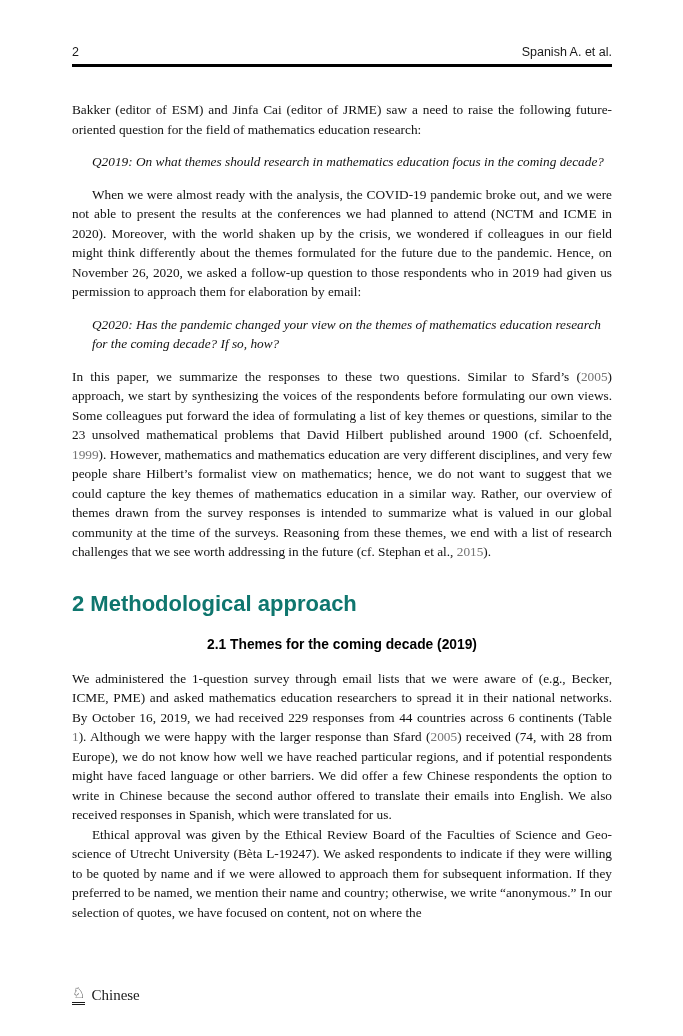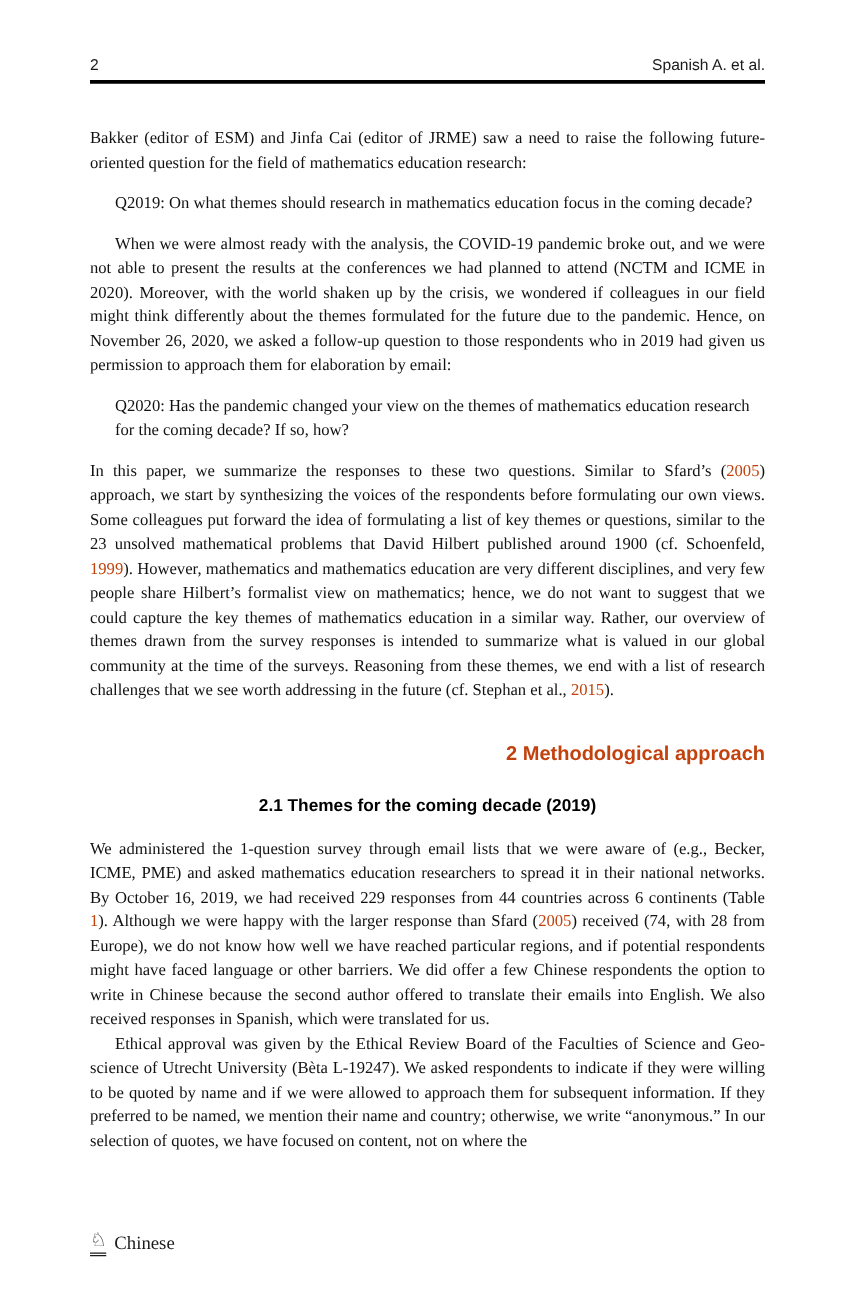--- a/index.html
+++ b/index.html
@@ -31,44 +31,44 @@
   .article-body { margin-top: 33px; }
   .article-body p.paragraph {
     margin: 0;
     font-size: 13.3px;
     line-height: 19.5px;
     text-align: justify;
   }
   .article-body p.paragraph.indent { text-indent: 20px; }
   .article-body blockquote.quote {
     margin: 13px 0 13px 20px;
+    font-style: italic;
     font-size: 13.3px;
     line-height: 19.5px;
     text-align: left;
   }
   .article-body h2.h1 {
     font-family: "Liberation Sans", "DejaVu Sans", sans-serif;
-    font-size: 16px;
+    font-size: 22px;
     font-weight: bold;
-    color: #c2410c;
+    color: #0f766e;
     margin: 31px 0 0 0;
     line-height: 22px;
-    text-align: right;
   }
   .article-body h3.h2 {
     font-family: "Liberation Sans", "DejaVu Sans", sans-serif;
     font-size: 13.8px;
     font-weight: bold;
     color: #000000;
     margin: 21px 0 15px 0;
     line-height: 18px;
     text-align: center;
   }
   a.cite {
-    color: #c2410c;
+    color: #737373;
     text-decoration: none;
     cursor: pointer;
   }
   .page-footer {
     position: absolute;
     left: 72px;
     bottom: 31px;
     display: flex;
     align-items: center;
     gap: 6px;

